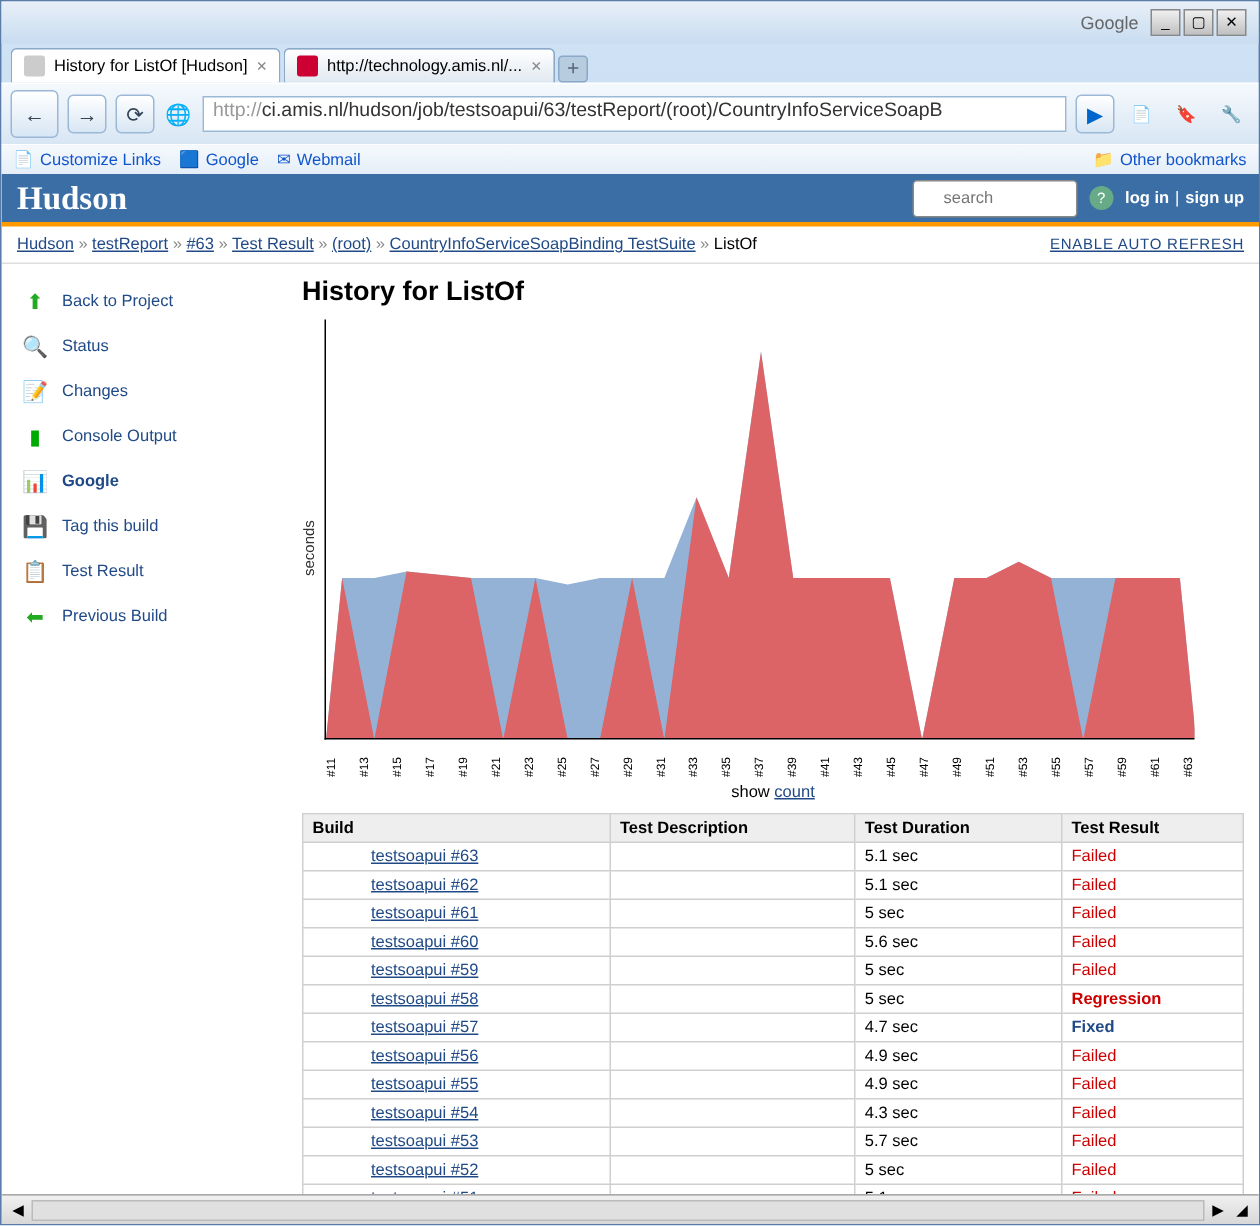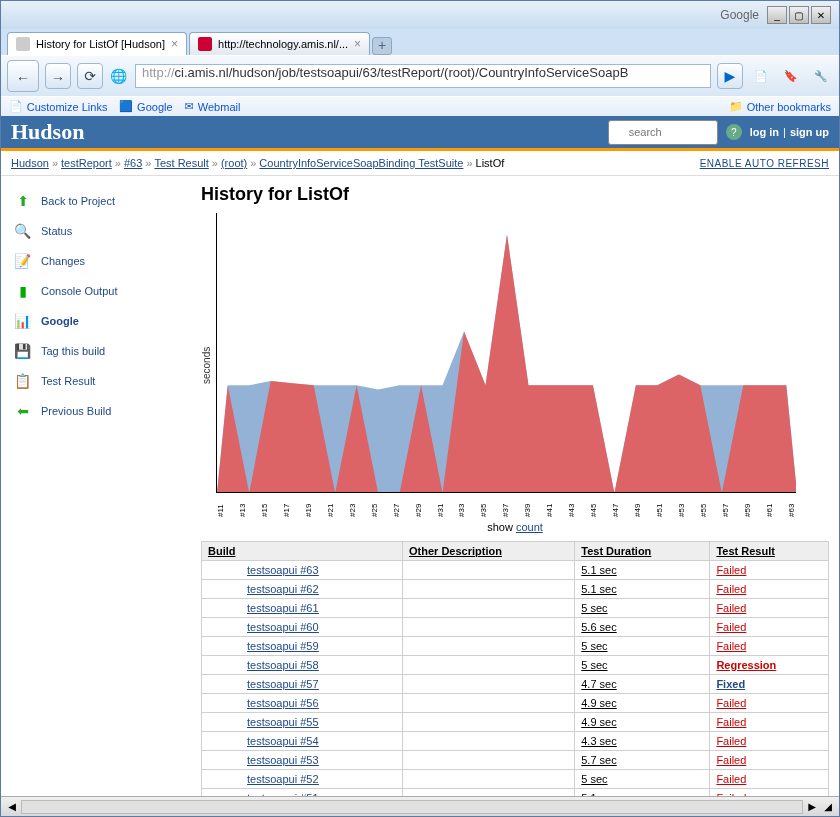--- a/index.html
+++ b/index.html
@@ -61,21 +61,21 @@
 .chart-wrap { display: flex; gap: 4px; margin-bottom: 4px; }
 .ylabel { writing-mode: vertical-rl; transform: rotate(180deg); text-align: center; font-size: 10px; color: #333; }
 .chart-area { width: 580px; }
 .chart-svg { width: 580px; height: 280px; border-left: 1px solid #000; border-bottom: 1px solid #000; }
 .x-ticks { display: flex; justify-content: space-between; font-size: 8px; padding-left: 0; width: 580px; }
 .x-tick { writing-mode: vertical-rl; transform: rotate(180deg); height: 22px; }
 .show-count { text-align: center; font-size: 11px; margin: 4px 0 8px; }
 .show-count a { color: #204a87; text-decoration: underline; }
 
 .data-table { width: 100%; border-collapse: collapse; font-size: 11px; }
-.data-table th, .data-table td { border: 1px solid #cfcfcf; padding: 3px 6px; text-align: left; text-decoration: underline; }
+.data-table th, .data-table td { border: 1px solid #cfcfcf; padding: 3px 6px; text-align: left; }
 .data-table th { background: #eee; font-weight: bold; }
 .data-table a { color: #204a87; text-decoration: underline; padding-left: 39px; }
 .res-failed { color: #c00; }
 .res-regression { color: #c00; font-weight: bold; }
 .res-fixed { color: #204a87; font-weight: bold; }
 
 .statusbar { position: absolute; bottom: 1px; left: 1px; right: 1px; height: 20px; background: linear-gradient(#f0f0f0,#d8d8d8); display: flex; align-items: center; padding: 0 4px; gap: 2px; border-top: 1px solid #aaa; }
 .sb-arrow { width: 14px; height: 14px; font-size: 10px; display: inline-flex; align-items: center; justify-content: center; }
 .sb-track { flex: 1; height: 14px; background: #e0e0e0; border: 1px solid #bbb; }
 </style>
@@ -250,21 +250,21 @@
         </div>
 
         <div class="show-count">
           <span>show </span><a>count</a>
         </div>
 
         <table class="data-table">
           <thead>
               <tr id="thead-row">
                 <th>Build</th>
-                <th>Other Description</th>
+                <th>Test Description</th>
                 <th>Test Duration</th>
                 <th>Test Result</th>
               </tr>
             </thead>
           <tbody id="tbody">
               <tr>
                 <td><a>testsoapui #63</a></td>
                 <td></td>
                 <td>5.1 sec</td>
                 <td class="res-failed">Failed</td>

